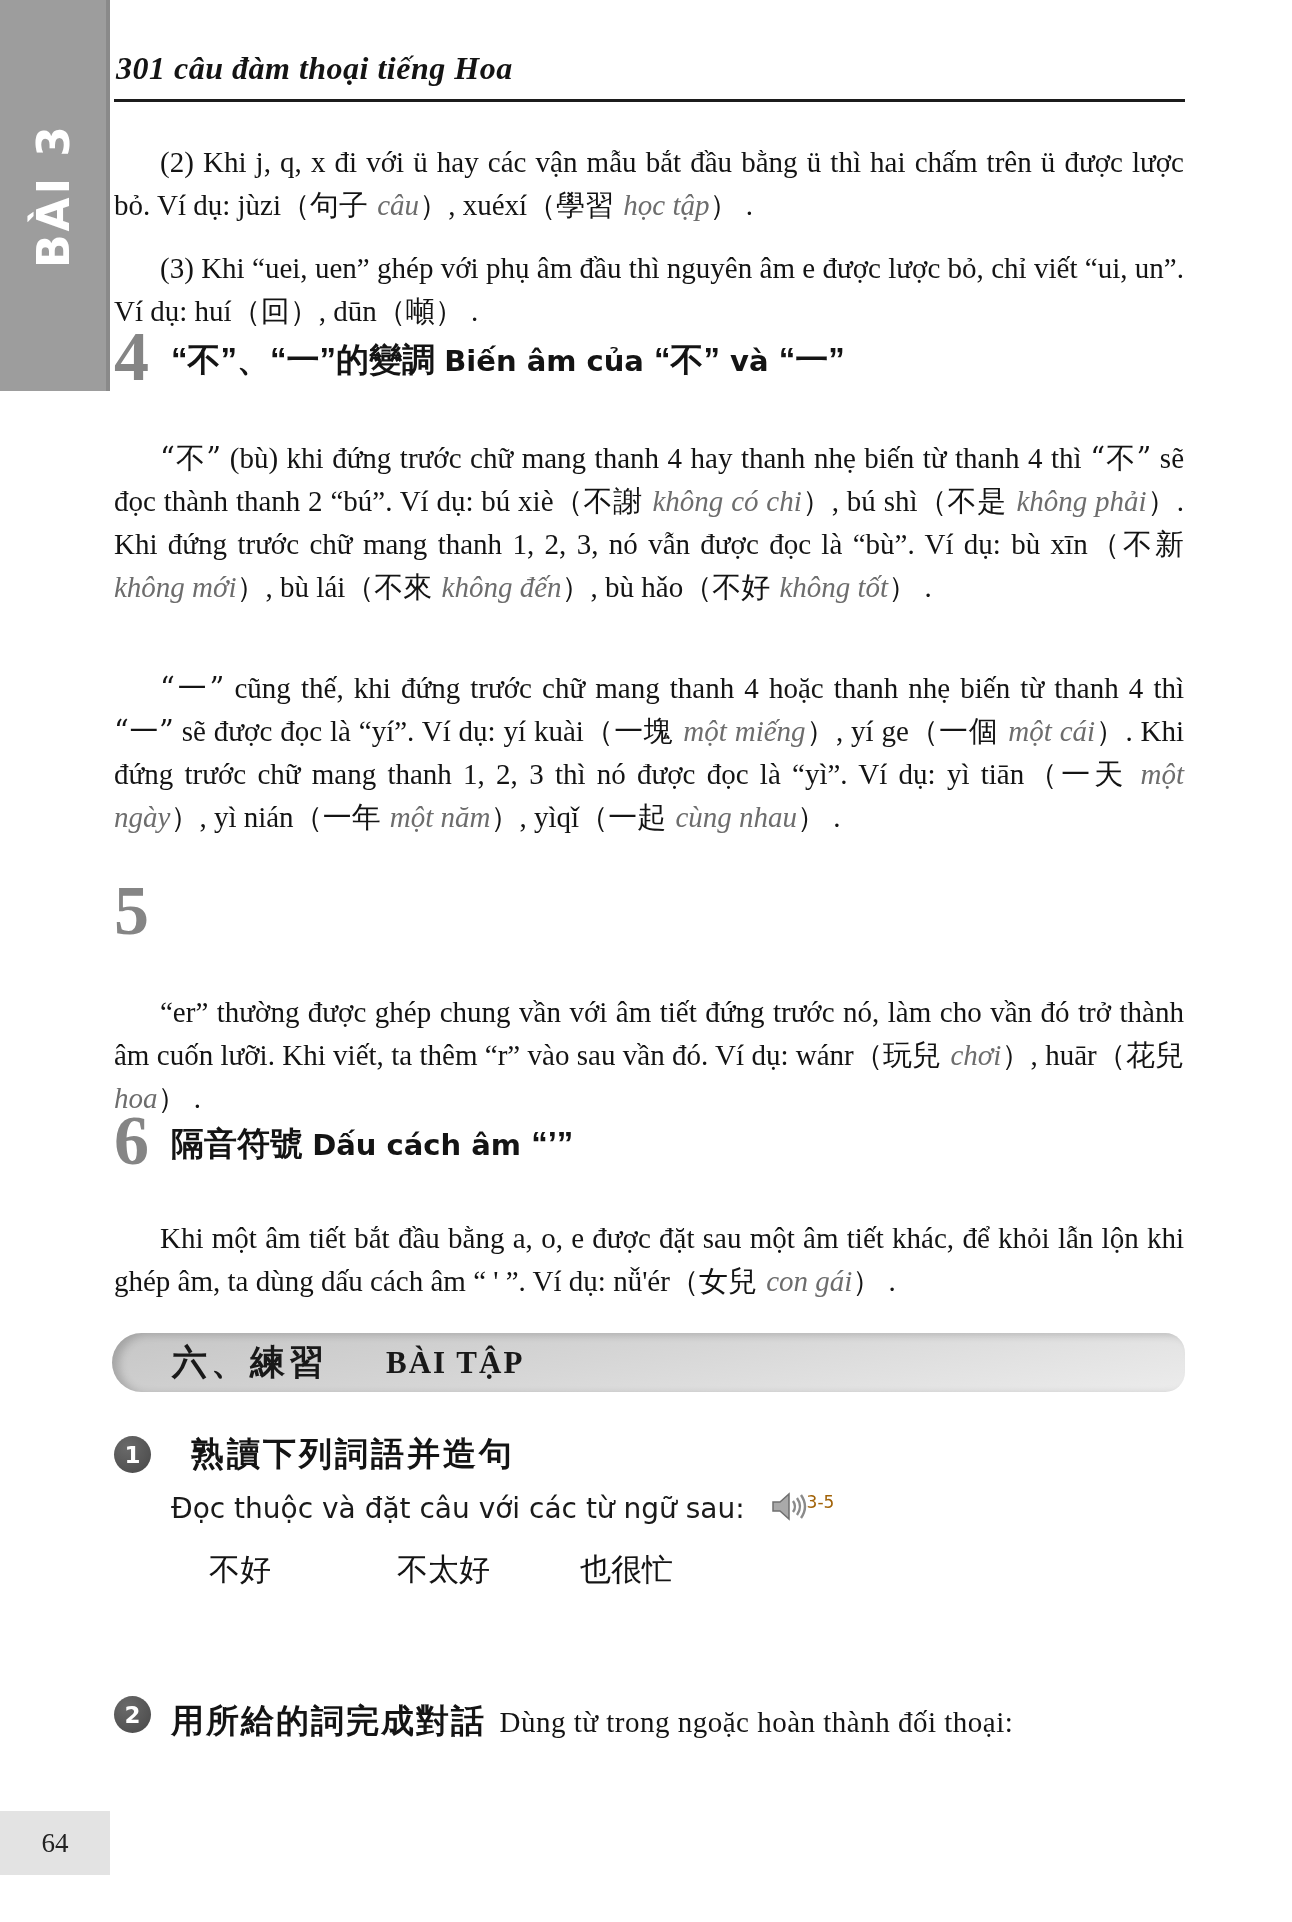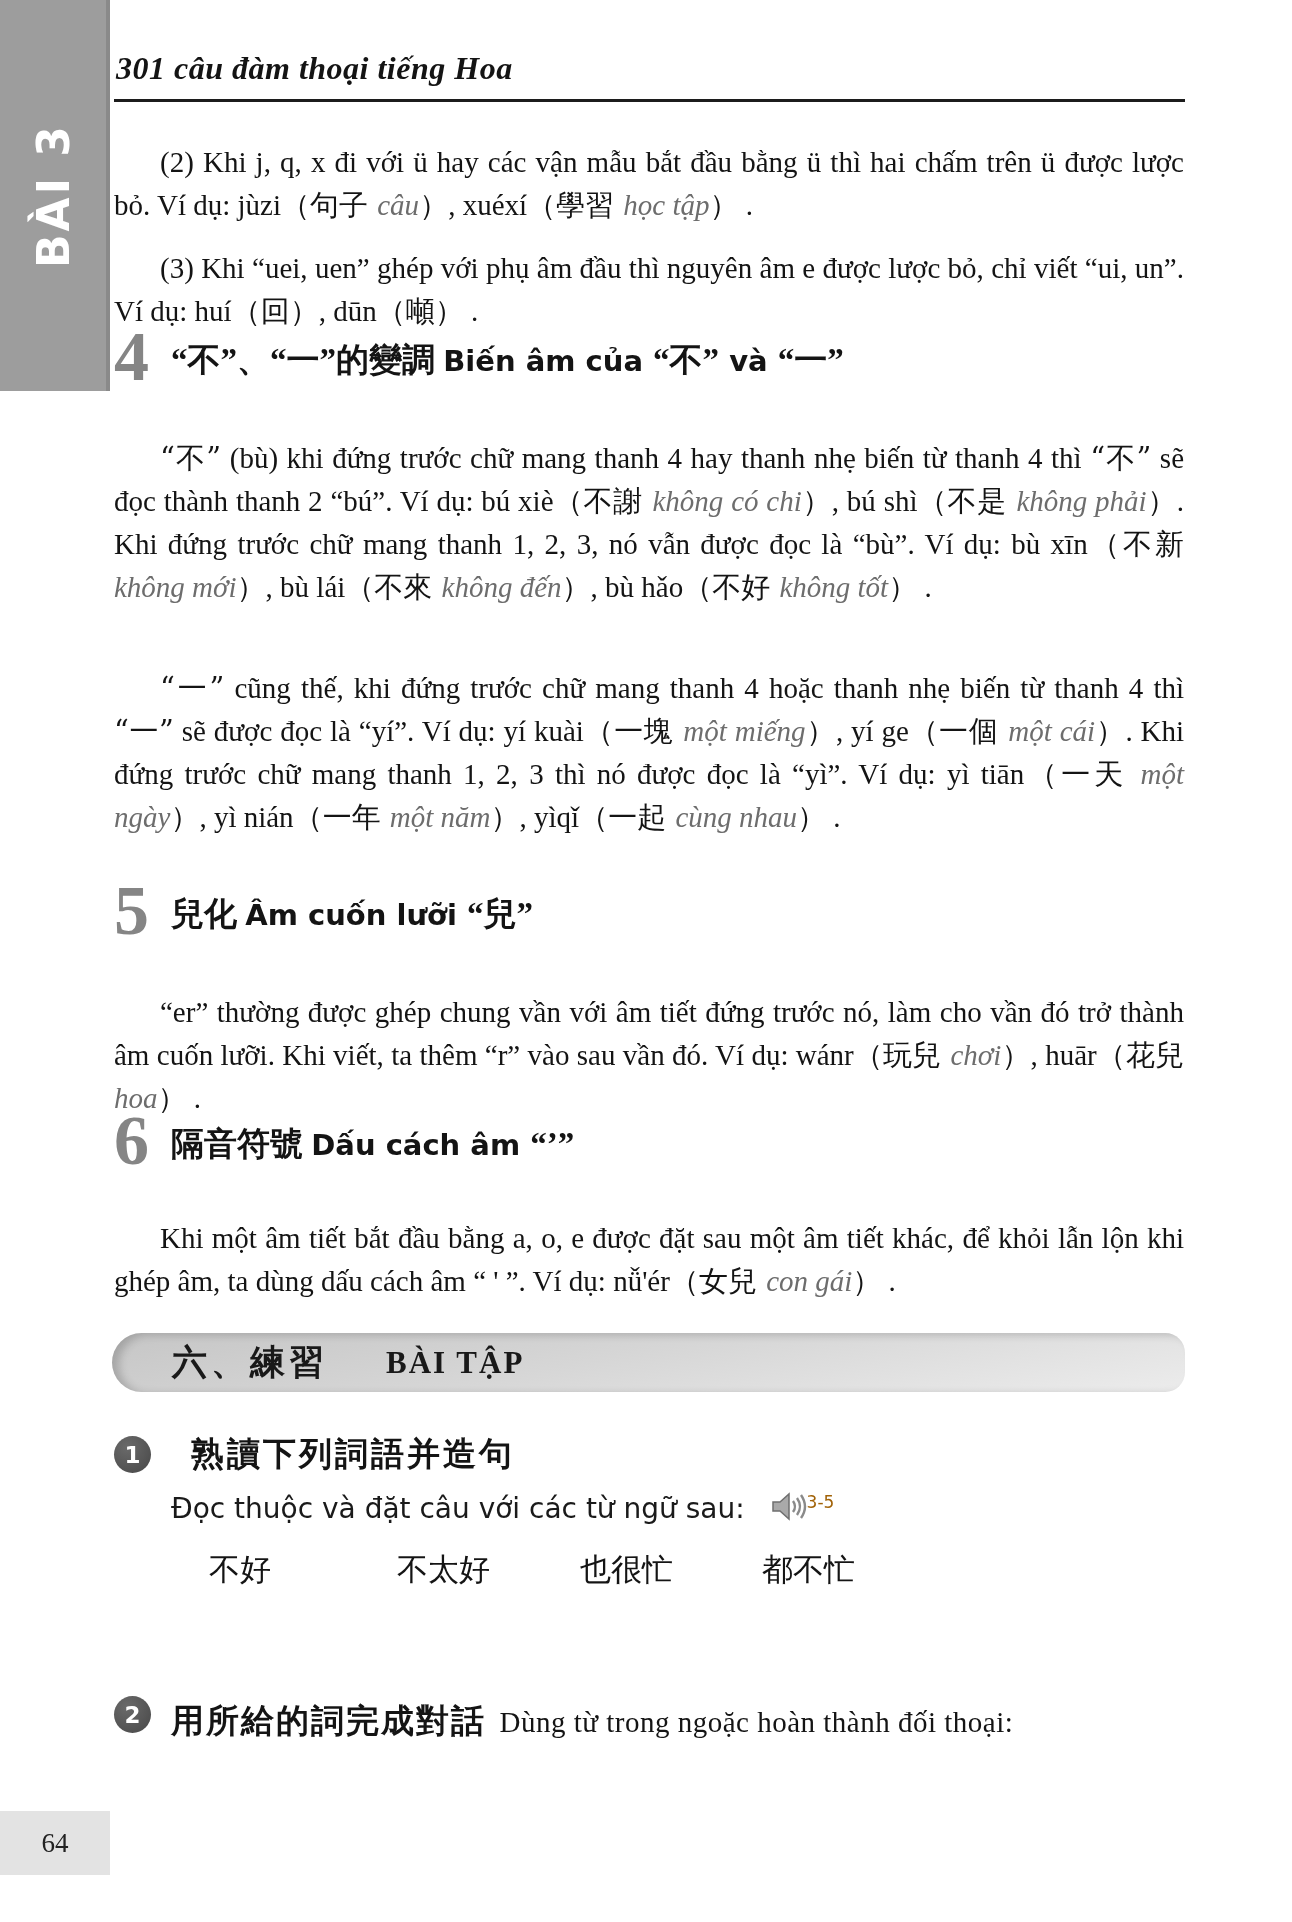--- a/index.html
+++ b/index.html
@@ -31,21 +31,21 @@
   .seg-n{font-family:"Liberation Serif",serif;}
   .seg-cjk{font-family:"DejaVu Serif",serif;}
   .seg-vi{color:#6d6d6d;font-style:italic;}
   
   .section-heading{position:absolute;left:114px;width:1070px;display:flex;gap:22px;align-items:flex-start;}
   .sec-num{
     font-family:"Liberation Serif",serif;font-weight:bold;font-size:70px;line-height:58px;color:#858585;
   }
   .sec-title{padding-top:12px;font-weight:bold;font-size:33px;line-height:40px;}
   .sec-title .seg-b{font-family:"DejaVu Sans",sans-serif;font-size:29px;}
-  .sec-title .seg-cjk{font-family:Liberation Serif, serif;}
+  .sec-title .seg-cjk{font-family:Liberation Sans, sans-serif;}
   
   .band{
     position:absolute;left:112px;top:1333px;width:1073px;height:59px;
     border-radius:30px 20px 20px 30px;
     background:linear-gradient(170deg,#c6c6c6 0%,#d6d6d6 45%,#ececec 100%);
     box-shadow:inset 7px 2px 9px rgba(0,0,0,0.18);
     display:flex;align-items:center;padding-left:60px;box-sizing:border-box;gap:58px;
   }
   .band-cjk{font-family:"DejaVu Serif",serif;font-weight:bold;font-size:35px;letter-spacing:4px;color:#191919;}
   .band-vi{font-weight:bold;font-size:31px;letter-spacing:2px;color:#191919;}
@@ -91,21 +91,20 @@
 
 <div class="section-heading" style="top:328px;">
   <span class="sec-num">4</span>
   <span class="sec-title"><span class="seg-cjk">“不”、“一”的變調 </span><span class="seg-b">Biến âm của </span><span class="seg-cjk">“不”</span><span class="seg-b"> và </span><span class="seg-cjk">“一”</span></span>
 </div>
 <p class="para" style="top:408px;"><span class="seg-cjk">“不”</span><span class="seg-n"> (bù) khi đứng trước chữ mang thanh 4 hay thanh nhẹ biến từ thanh 4 thì </span><span class="seg-cjk">“不”</span><span class="seg-n"> sẽ đọc thành thanh 2 “bú”. Ví dụ: bú xiè</span><span class="seg-cjk">（不謝 </span><span class="seg-vi">không có chi</span><span class="seg-cjk">）</span><span class="seg-n">, bú shì</span><span class="seg-cjk">（不是 </span><span class="seg-vi">không phải</span><span class="seg-cjk">）</span><span class="seg-n">. Khi đứng trước chữ mang thanh 1, 2, 3, nó vẫn được đọc là “bù”. Ví dụ: bù xīn</span><span class="seg-cjk">（不新 </span><span class="seg-vi">không mới</span><span class="seg-cjk">）</span><span class="seg-n">, bù lái</span><span class="seg-cjk">（不來 </span><span class="seg-vi">không đến</span><span class="seg-cjk">）</span><span class="seg-n">, bù hǎo</span><span class="seg-cjk">（不好 </span><span class="seg-vi">không tốt</span><span class="seg-cjk">）</span><span class="seg-n"> .</span></p>
 <p class="para" style="top:638px;"><span class="seg-cjk">“一”</span><span class="seg-n"> cũng thế, khi đứng trước chữ mang thanh 4 hoặc thanh nhẹ biến từ thanh 4 thì </span><span class="seg-cjk">“一”</span><span class="seg-n"> sẽ được đọc là “yí”. Ví dụ: yí kuài</span><span class="seg-cjk">（一塊 </span><span class="seg-vi">một miếng</span><span class="seg-cjk">）</span><span class="seg-n">, yí ge</span><span class="seg-cjk">（一個 </span><span class="seg-vi">một cái</span><span class="seg-cjk">）</span><span class="seg-n">. Khi đứng trước chữ mang thanh 1, 2, 3 thì nó được đọc là “yì”. Ví dụ: yì tiān</span><span class="seg-cjk">（一天 </span><span class="seg-vi">một ngày</span><span class="seg-cjk">）</span><span class="seg-n">, yì nián</span><span class="seg-cjk">（一年 </span><span class="seg-vi">một năm</span><span class="seg-cjk">）</span><span class="seg-n">, yìqǐ</span><span class="seg-cjk">（一起 </span><span class="seg-vi">cùng nhau</span><span class="seg-cjk">）</span><span class="seg-n"> .</span></p>
 
 <div class="section-heading" style="top:882px;">
   <span class="sec-num">5</span>
-  <span class="sec-title"><span class="seg-cjk">兒化 </span><span class="seg-b">Âm cuốn lưỡi </span><span class="seg-cjk">“兒”</span></span>
 </div>
 <p class="para" style="top:962px;"><span class="seg-n">“er” thường được ghép chung vần với âm tiết đứng trước nó, làm cho vần đó trở thành âm cuốn lưỡi. Khi viết, ta thêm “r” vào sau vần đó. Ví dụ: wánr</span><span class="seg-cjk">（玩兒 </span><span class="seg-vi">chơi</span><span class="seg-cjk">）</span><span class="seg-n">, huār</span><span class="seg-cjk">（花兒 </span><span class="seg-vi">hoa</span><span class="seg-cjk">）</span><span class="seg-n"> .</span></p>
 
 <div class="section-heading" style="top:1112px;">
   <span class="sec-num">6</span>
   <span class="sec-title"><span class="seg-cjk">隔音符號 </span><span class="seg-b">Dấu cách âm </span><span class="seg-cjk">“’”</span></span>
 </div>
 <p class="para" style="top:1188px;"><span class="seg-n">Khi một âm tiết bắt đầu bằng a, o, e được đặt sau một âm tiết khác, để khỏi lẫn lộn khi ghép âm, ta dùng dấu cách âm “ ' ”. Ví dụ: nǚ'ér</span><span class="seg-cjk">（女兒 </span><span class="seg-vi">con gái</span><span class="seg-cjk">）</span><span class="seg-n"> .</span></p>
 
 <div class="band">
@@ -127,21 +126,20 @@
         <path d="M26 6 q6 8.5 0 17" stroke="#8a8a8a" fill="none" stroke-width="2.4"></path>
         <path d="M30 3 q8 11.5 0 23" stroke="#8a8a8a" fill="none" stroke-width="2.4"></path>
       </svg>
     </span>
     <span class="audio-label">3-5</span>
   </div>
   <div class="word-grid">
       <div class="word-cell">不好</div>
       <div class="word-cell">不太好</div>
       <div class="word-cell">也很忙</div>
-      <div class="word-cell">都不忙</div>
     </div>
 </div>
 
 <div class="exercise" style="top:1692px;">
   <div class="ex-row">
     <span class="ex-num">2</span>
     <span class="ex-heading-rich" style="width:1005px;"><span class="seg-cjkb">用所給的詞完成對話 </span><span class="seg-sans">Dùng từ trong ngoặc hoàn thành đối thoại:</span></span>
   </div>
 </div>
 

